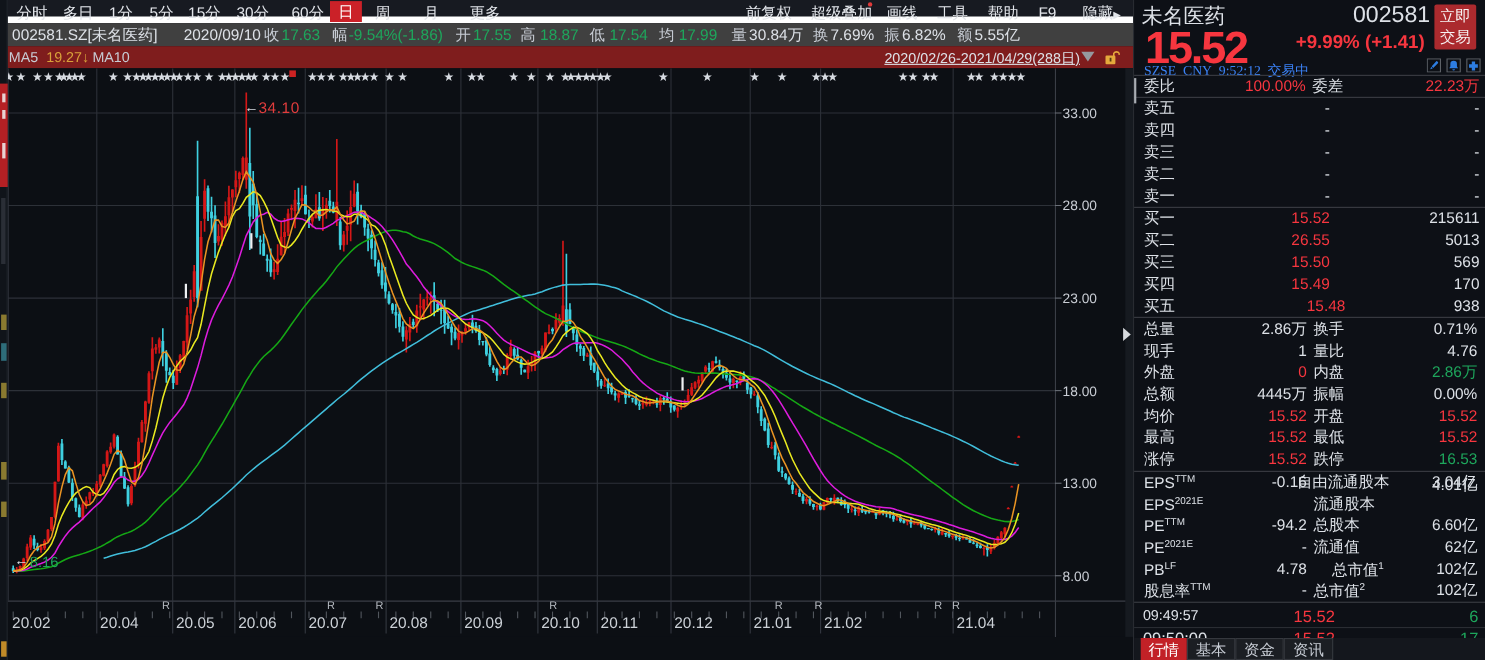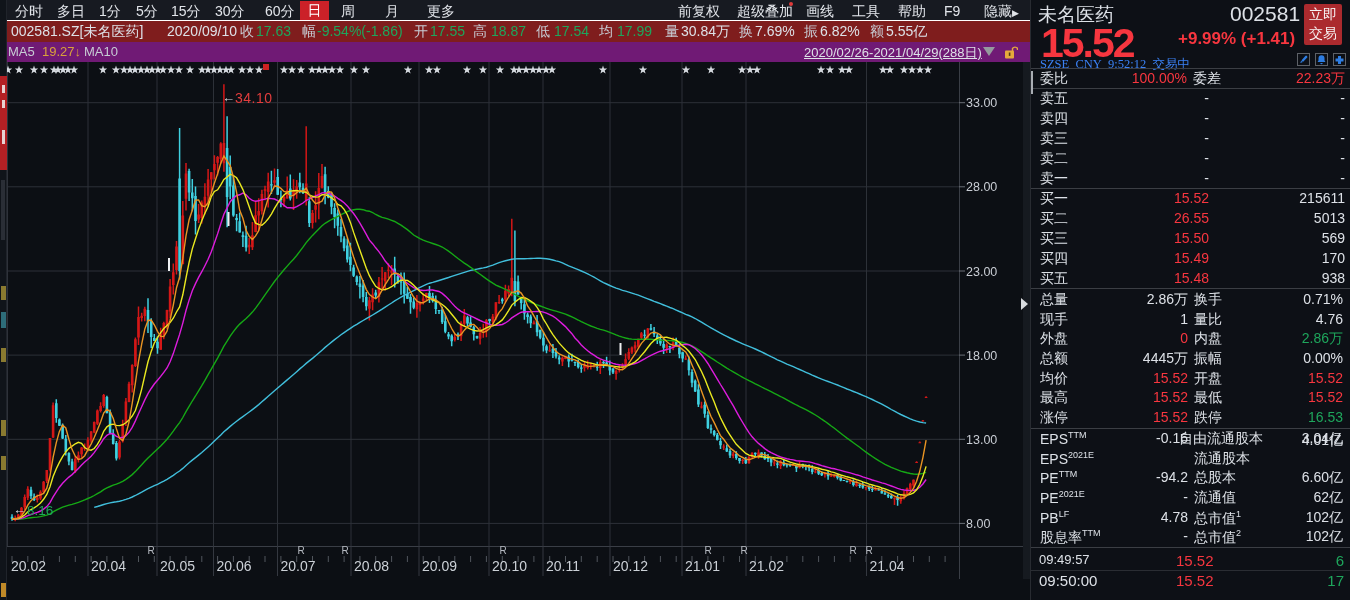--- a/index.html
+++ b/index.html
@@ -7,27 +7,27 @@
   font-family:"Liberation Sans", sans-serif; }
 #app { position:relative; width:1350px; height:600px; background:#0c0f14; }
 .abs { position:absolute; }
 .t { position:absolute; white-space:nowrap; }
 .r { text-align:right; }
 
 .wh { color:#dde1e7; } .lb { color:#c7ccd4; } .gy { color:#3b82f6;font-family:Liberation Serif, serif; }
 .grn { color:#1ea65c; } .red { color:#f7363f; } .org { color:#d9a23a; }
 
 
-#row1 { left:0; top:0; width:1030px; height:21px; background:#171a21; border-bottom:1px solid #ffffff; }
+#row1 { left:0; top:0; width:1030px; height:21px; background:#171a21; border-bottom:6px solid #ffffff; }
 #row1 .t { top:3px; font-size:14px; color:#e2e5ea; }
 #daybtn { position:absolute; left:300px; top:1px; width:29px; height:19px; background:#cb2128; color:#fff;
   text-align:center; font-size:14px; line-height:19px; }
-#row2 { left:0; top:21px; width:1030px; height:21px; background:#7f1d1d; }
+#row2 { left:0; top:21px; width:1030px; height:21px; background:#404040; }
 #row2 .t { top:2px; font-size:14px; }
-#row3 { left:0; top:42px; width:1030px; height:20px; background:#701a75; }
+#row3 { left:0; top:42px; width:1030px; height:20px; background:#7f1d1d; }
 #row3 .t { top:2px; font-size:13px; }
 
 
 #sidebar { left:0; top:0; width:7px; height:600px; background:#10141a; border-right:1px solid #20242b; }
 
 
 #botbar { left:0; top:579px; width:1030px; height:21px; background:#14171d; border-top:1px solid #33363d; }
 #botbar .cell { position:absolute; top:0; height:20px; border-right:1px solid #3a3d44; border-left:1px solid #3a3d44; margin-left:-1px; font-size:13px;
   color:#c9ced5; line-height:20px; padding-left:7px; }
 
@@ -312,21 +312,21 @@
 <span class="t wh" style="left:9px;top:210px">买二</span>
       <span class="t red r" style="left:78px;top:210px;width:100px">26.55</span>
       <span class="t wh r" style="left:234px;top:210px;width:80px">5013</span>
 <span class="t wh" style="left:9px;top:230px">买三</span>
       <span class="t red r" style="left:78px;top:230px;width:100px">15.50</span>
       <span class="t wh r" style="left:234px;top:230px;width:80px">569</span>
 <span class="t wh" style="left:9px;top:250px">买四</span>
       <span class="t red r" style="left:78px;top:250px;width:100px">15.49</span>
       <span class="t wh r" style="left:234px;top:250px;width:80px">170</span>
 <span class="t wh" style="left:9px;top:270px">买五</span>
-      <span class="t red r" style="left:78px;top:270px;width:100px">15.48</span>
+      <span class="t red r" style="left:92px;top:270px;width:100px">15.48</span>
       <span class="t wh r" style="left:234px;top:270px;width:80px">938</span>
     <div class="sep" style="top:288px"></div>
     <span class="t wh" style="left:9px;top:291px">总量</span>
       <span class="t wh r" style="left:57px;top:291px;width:100px">2.86万</span>
       <span class="t wh" style="left:163px;top:291px">换手</span>
       <span class="t wh r" style="left:232px;top:291px;width:80px">0.71%</span>
 <span class="t wh" style="left:9px;top:311px">现手</span>
       <span class="t wh r" style="left:57px;top:311px;width:100px">1</span>
       <span class="t wh" style="left:163px;top:311px">量比</span>
       <span class="t wh r" style="left:232px;top:311px;width:80px">4.76</span>
@@ -362,36 +362,43 @@
 <span class="t wh" style="left:9px;top:469px">PE<sup style="font-size:9px">TTM</sup></span>
       <span class="t wh r" style="left:57px;top:469px;width:100px">-94.2</span>
       <span class="t wh" style="left:163px;top:469px">总股本</span>
       <span class="t wh r" style="left:232px;top:469px;width:80px">6.60亿</span>
 <span class="t wh" style="left:9px;top:489px">PE<sup style="font-size:9px">2021E</sup></span>
       <span class="t wh r" style="left:57px;top:489px;width:100px">-</span>
       <span class="t wh" style="left:163px;top:489px">流通值</span>
       <span class="t wh r" style="left:232px;top:489px;width:80px">62亿</span>
 <span class="t wh" style="left:9px;top:509px">PB<sup style="font-size:9px">LF</sup></span>
       <span class="t wh r" style="left:57px;top:509px;width:100px">4.78</span>
-      <span class="t wh" style="left:163px;top:509px">总市值<sup style="font-size:9px">1</sup></span>
+      <span class="t wh" style="left:180px;top:509px">总市值<sup style="font-size:9px">1</sup></span>
       <span class="t wh r" style="left:232px;top:509px;width:80px">102亿</span>
 <span class="t wh" style="left:9px;top:528px">股息率<sup style="font-size:9px">TTM</sup></span>
       <span class="t wh r" style="left:57px;top:528px;width:100px">-</span>
       <span class="t wh" style="left:163px;top:528px">总市值<sup style="font-size:9px">2</sup></span>
       <span class="t wh r" style="left:232px;top:528px;width:80px">102亿</span>
     <div class="sep" style="top:547px"></div>
 
     <span class="t wh" style="left:8px;top:552px;font-size:13px">09:49:57</span>
     <span class="t red" style="left:145px;top:552px;font-size:15px">15.52</span>
     <span class="t grn r" style="left:233px;top:552px;width:80px;font-size:15px">6</span>
     <div class="sep" style="top:570px;background:#2a2d33"></div>
     <span class="t wh" style="left:8px;top:572px;font-size:15px">09:50:00</span>
     <span class="t red" style="left:145px;top:572px;font-size:15px">15.52</span>
     <span class="t grn r" style="left:233px;top:572px;width:80px;font-size:15px">17</span>
 
+    <div id="tabs">
+      <div class="abs" style="left:6px;top:0px;width:42px;height:20px;background:#c22127;color:#fff;
+           font-size:14px;text-align:center;line-height:20px">行情</div>
+      <div class="abs" style="left:48px;top:0px;width:44px;height:20px;background:#1b1e23;border:1px solid #35383e;color:#c7ccd4;font-size:14px;text-align:center;line-height:18px">基本</div>
+      <div class="abs" style="left:92px;top:0px;width:44px;height:20px;background:#1b1e23;border:1px solid #35383e;color:#c7ccd4;font-size:14px;text-align:center;line-height:18px">资金</div>
+      <div class="abs" style="left:136px;top:0px;width:45px;height:20px;background:#1b1e23;border:1px solid #35383e;color:#c7ccd4;font-size:14px;text-align:center;line-height:18px">资讯</div>
+    </div>
 
     <div class="abs" style="left:0;top:71px;width:2px;height:23px;background:#a9adb3"></div>
   </div>
 
   <div class="abs" style="left:1023px;top:62px;width:7px;height:517px;background:#161a20"></div>
 
   <div class="abs" style="left:1021px;top:298px;width:0;height:0;border-top:6px solid transparent;
        border-bottom:6px solid transparent;border-left:7px solid #d7dade"></div>
 
 </div>

